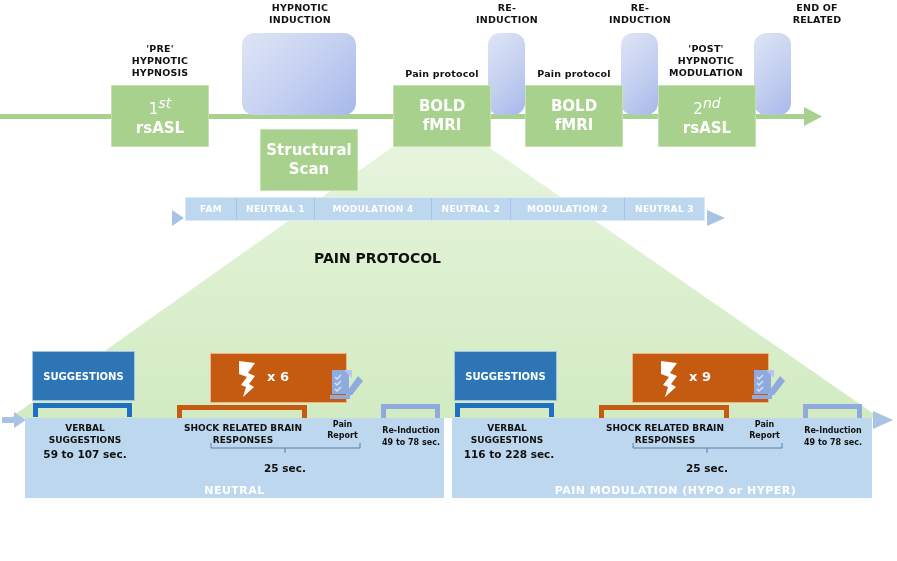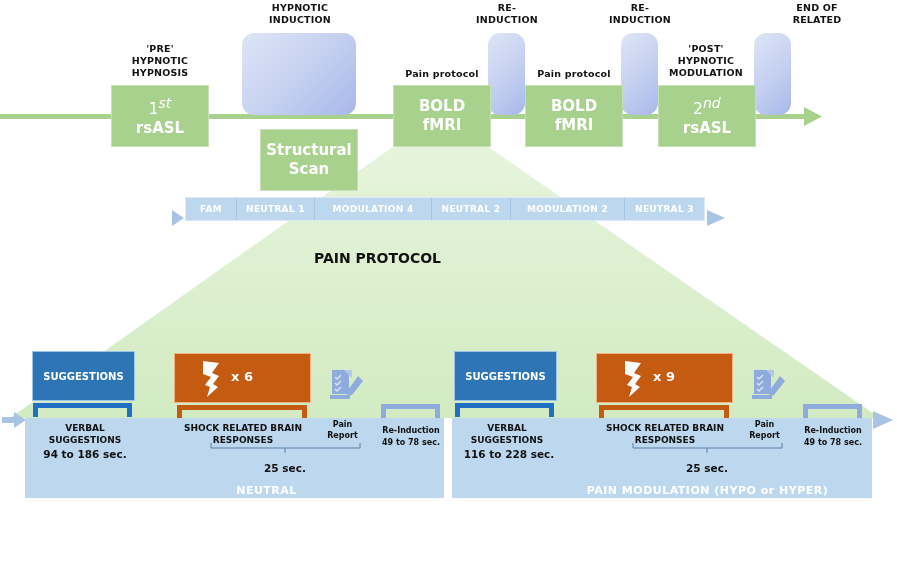--- a/index.html
+++ b/index.html
@@ -15,23 +15,23 @@
   .ind { position:absolute; border-radius:12px;
          background:linear-gradient(135deg,#dfe5f6 0%,#c3cff0 55%,#a7b8ea 100%); }
   .seg { position:absolute; top:0; height:100%; color:#fff; font-weight:bold;
          font-size:9px; display:flex; align-items:center; justify-content:center;
          border-right:1px solid #a9c3e4; letter-spacing:0.3px; }
   .panel { position:absolute; background:#bdd7ee; }
   .ptxt { position:absolute; font-weight:bold; color:#111; text-align:center; }
   .sugg { position:absolute; background:#2e75b6; color:#fff; font-weight:bold; font-size:10px;
           display:flex; align-items:center; justify-content:center; border:1px solid #9dc3e6; }
   .shock { position:absolute; background:#c55a11; border:1px solid #f4b183; color:#fff;
-           font-weight:bold; font-size:13px; }
+           font-weight:bold; font-size:13px;margin-left:36px; }
   .bracket { position:absolute; box-sizing:border-box; border:5px solid; border-bottom:none; }
-  .title-lg { position:absolute; font-weight:bold; color:#fff; font-size:11px; letter-spacing:0.5px; text-align:center;padding-left:32px; }
+  .title-lg { position:absolute; font-weight:bold; color:#fff; font-size:11px; letter-spacing:0.5px; text-align:center; }
 </style>
 </head>
 <body>
 
 <svg class="abs" style="left:0;top:0" width="897" height="561">
   <defs>
     <linearGradient id="coneg" x1="0" y1="0" x2="0" y2="1">
       <stop offset="0" stop-color="#e6f4dc"></stop>
       <stop offset="1" stop-color="#d2ebc2"></stop>
     </linearGradient>
@@ -141,21 +141,21 @@
   </svg>
 
   <div class="bracket" style="left:381px;top:404px;width:59px;height:14px;border-color:#8faadc;"></div>
 
   <div class="panel" style="left:25px;top:418px;width:419px;height:80px;"></div>
 
   <div class="ptxt" style="left:40px;top:422px;width:90px;font-size:9px;line-height:12px;">
     <div>VERBAL</div>
       <div>SUGGESTIONS</div>
   </div>
-  <div class="ptxt" style="left:35px;top:448px;width:100px;font-size:10.5px;">94 to 186 sec.</div>
+  <div class="ptxt" style="left:35px;top:448px;width:100px;font-size:10.5px;">59 to 107 sec.</div>
 
   <div class="ptxt" style="left:178px;top:422px;width:130px;font-size:9px;line-height:12px;">
     <div>SHOCK RELATED BRAIN</div>
       <div>RESPONSES</div>
   </div>
   <div class="ptxt" style="left:320px;top:419px;width:45px;font-size:8px;line-height:11px;">
     <div>Pain</div>
       <div>Report</div>
   </div>
   <svg class="abs" style="left:210px;top:443px" width="152" height="12">

